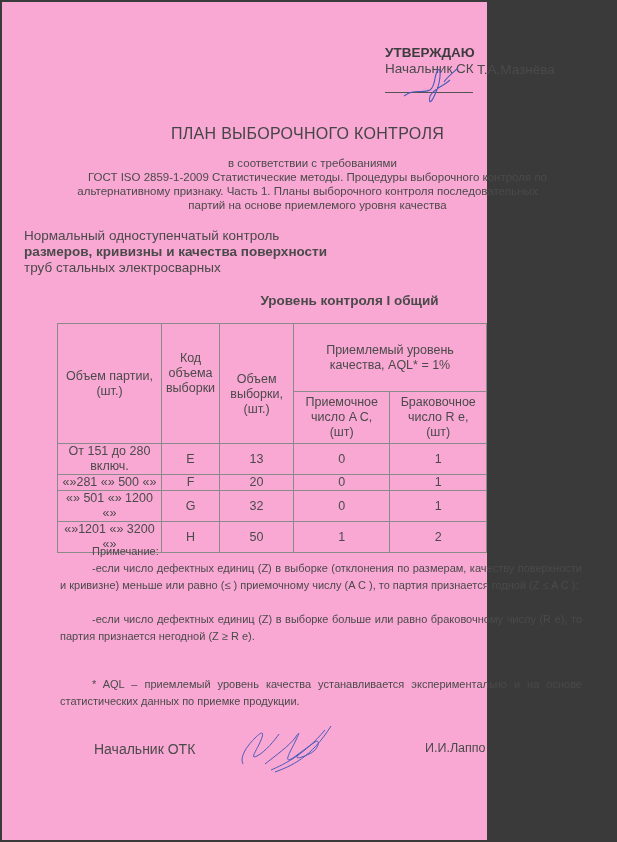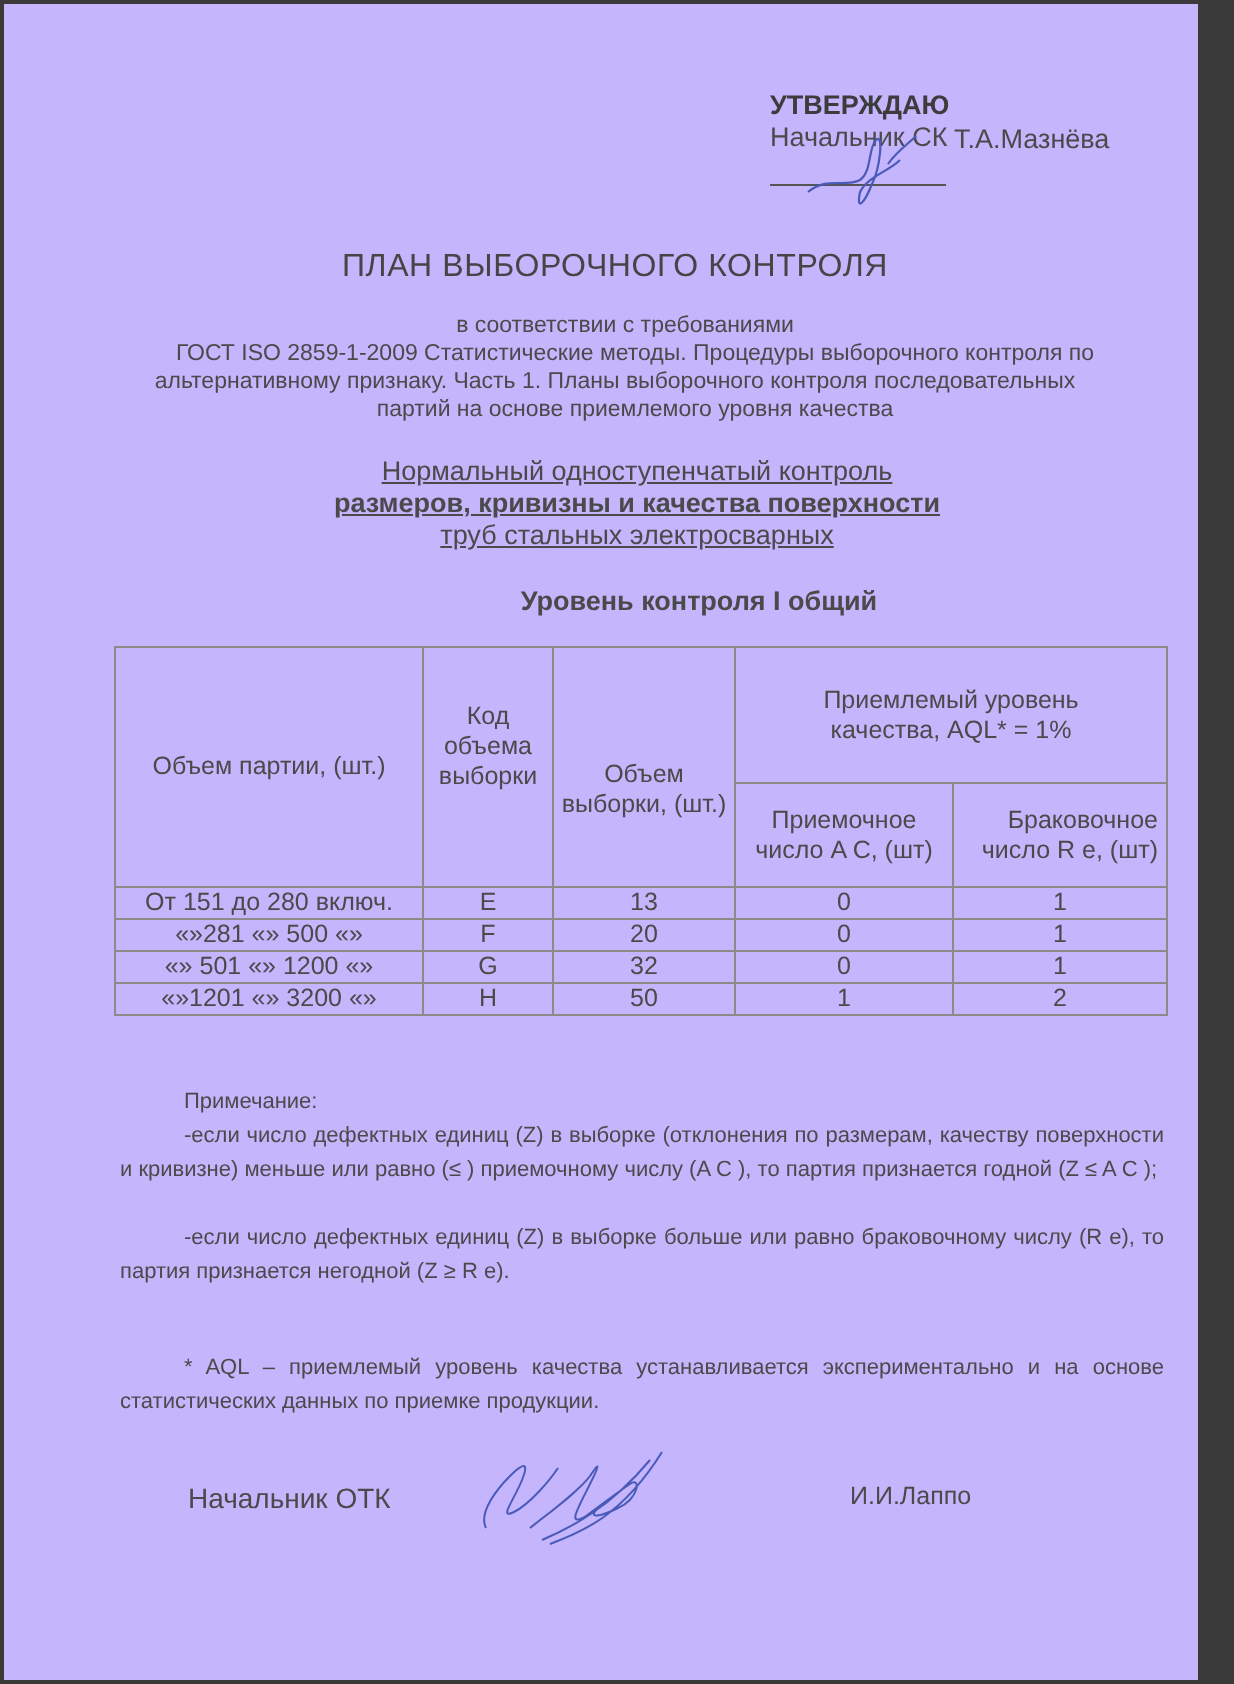--- a/index.html
+++ b/index.html
@@ -1,26 +1,26 @@
 <!DOCTYPE html>
 <html><head>
 <meta charset="utf-8">
 <style>
   html,body{margin:0;padding:0;}
   body{width:617px;height:842px;background:#3a3a3a;position:relative;overflow:hidden;
        font-family:"Liberation Sans",sans-serif;color:#4a4a4a;}
-  .page{position:absolute;left:2px;top:2px;width:597px;height:838px;background:#c4b5fd;}
+  .page{position:absolute;left:2px;top:2px;width:485px;height:838px;background:#f9a8d4;}
   .abs{position:absolute;white-space:nowrap;}
   .approve-title{left:383px;top:43px;font-size:13.5px;font-weight:bold;color:#3c3c3c;}
   .approve-role{left:383px;top:59px;font-size:13.5px;}
   .approve-line{left:383px;top:90px;width:88px;border-bottom:1px solid #555;}
   .approve-name{left:475px;top:60px;font-size:13.5px;}
   .title{left:0;width:611px;top:123px;text-align:center;font-size:16px;font-weight:normal;letter-spacing:0.3px;color:#454545;}
   .sub{left:0;width:611px;text-align:center;font-size:11.5px;}
-  .kind{left:0;width:611px;text-align:center;font-size:13.5px;text-decoration:underline;}
+  .kind{left:0;width:611px;font-size:13.5px;}
   .kind.b{font-weight:bold;}
   .level{left:0;width:611px;top:291px;text-align:center;font-size:13.5px;font-weight:bold;padding-left:60px;box-sizing:border-box;margin-left:12px;}
   table{position:absolute;left:55px;top:321px;border-collapse:collapse;font-size:12.5px;color:#4a4a4a;}
   td{border:1px solid #8a8a8a;text-align:center;padding:0;line-height:15px;}
   .note{left:58px;width:522px;font-size:11px;line-height:17px;white-space:normal;text-align:justify;}
   .sig-role{left:92px;top:739px;font-size:14px;}
   .sig-name{left:423px;top:739px;font-size:12.5px;}
 </style>
 </head>
 <body>
@@ -51,21 +51,21 @@
   <table>
     <tbody>
         <tr style="height:68px;">
       <td rowspan="2" style="width:153px;">Объем партии, (шт.)</td>
       <td rowspan="2" style="width:64px;padding-bottom:20px;">Код объема выборки</td>
       <td rowspan="2" style="width:90px;padding-top:22px;">Объем выборки, (шт.)</td>
       <td colspan="2" style="padding:0 18px;">Приемлемый уровень качества, AQL* = 1%</td>
     </tr>
     <tr style="height:52px;">
       <td style="width:100px;padding:0 4px;">Приемочное число A C, (шт)</td>
-      <td style="width:98px;padding:0 4px;text-align:right;">Браковочное число  R e, (шт)</td>
+      <td style="width:98px;padding:0 4px;">Браковочное число  R e, (шт)</td>
     </tr>
     <tr>
       <td>От 151 до 280 включ.</td>
       <td>E</td>
       <td>13</td>
       <td>0</td>
       <td>1</td>
     </tr>
     <tr>
       <td>«»281 «» 500 «»</td>

